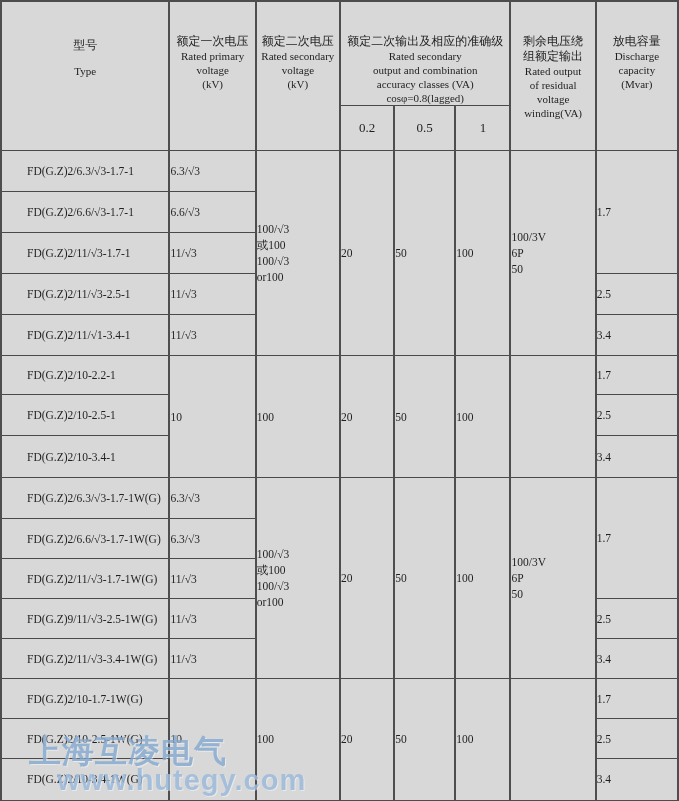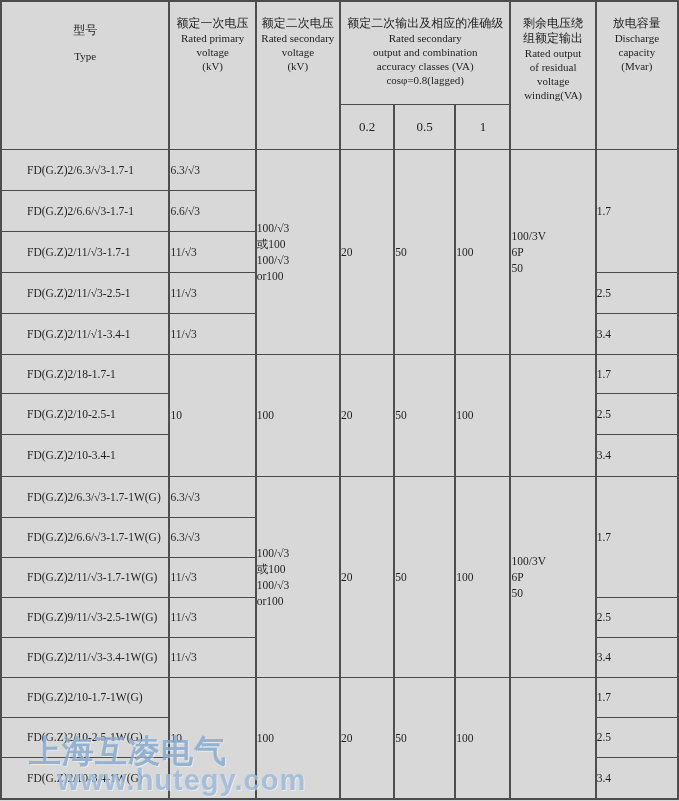--- a/index.html
+++ b/index.html
@@ -26,25 +26,25 @@
     padding:0;
     margin:0;
     overflow:hidden;
   }
   th{
     font-weight:normal;
     vertical-align:top;
     text-align:center;
     font-size:11px;
     line-height:14px;
-    padding-top:14px;
+    padding-top:32px;
   }
   th .zh{font-size:12px;line-height:15px;}
   th.h-type{padding-top:20px;}
-  th.h-type .zh{line-height:16px;margin-bottom:11px;}
+  th.h-type .zh{line-height:16px;margin-bottom:11px;margin-top:15px;}
   tr.subhead th{
     padding-top:0;
     vertical-align:middle;
     font-size:13px;
   }
   td{
     text-align:left;
     vertical-align:middle;
     font-size:11.5px;
     line-height:16px;
@@ -187,21 +187,21 @@
       <td>11/√3</td>
       <td>2.5</td>
     </tr>
     <tr class="h41">
       <td class="type">FD(G.Z)2/11/√1-3.4-1</td>
       <td>11/√3</td>
       <td>3.4</td>
     </tr>
 
     <tr class="h39">
-      <td class="type">FD(G.Z)2/18-1.7-1</td>
+      <td class="type">FD(G.Z)2/10-2.2-1</td>
       <td rowspan="3">10</td>
       <td rowspan="3">100</td>
       <td rowspan="3">20</td>
       <td rowspan="3">50</td>
       <td rowspan="3">100</td>
       <td rowspan="3"></td>
       <td>1.7</td>
     </tr>
     <tr class="h41">
       <td class="type">FD(G.Z)2/10-2.5-1</td>

